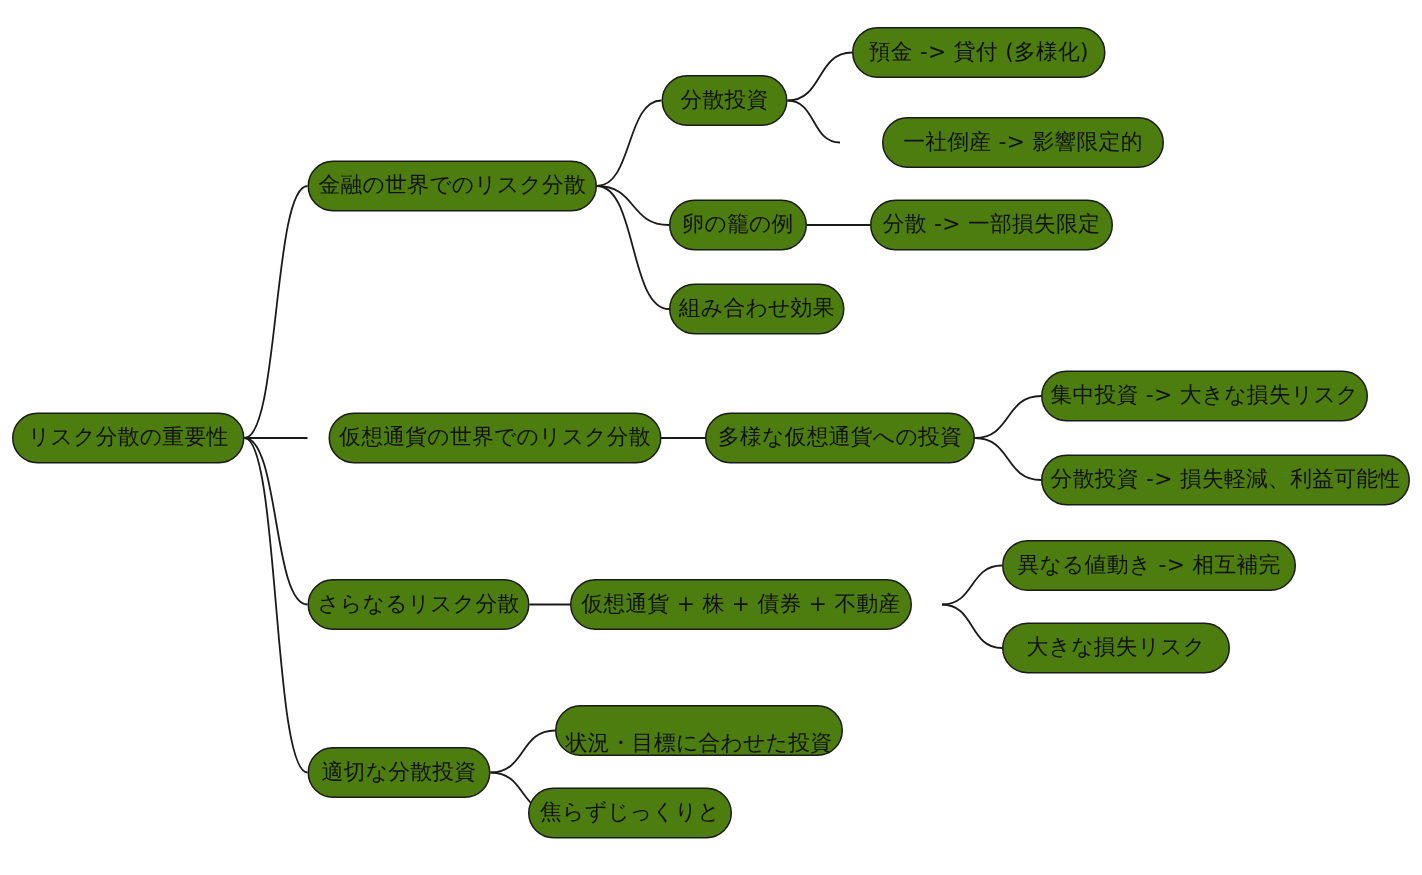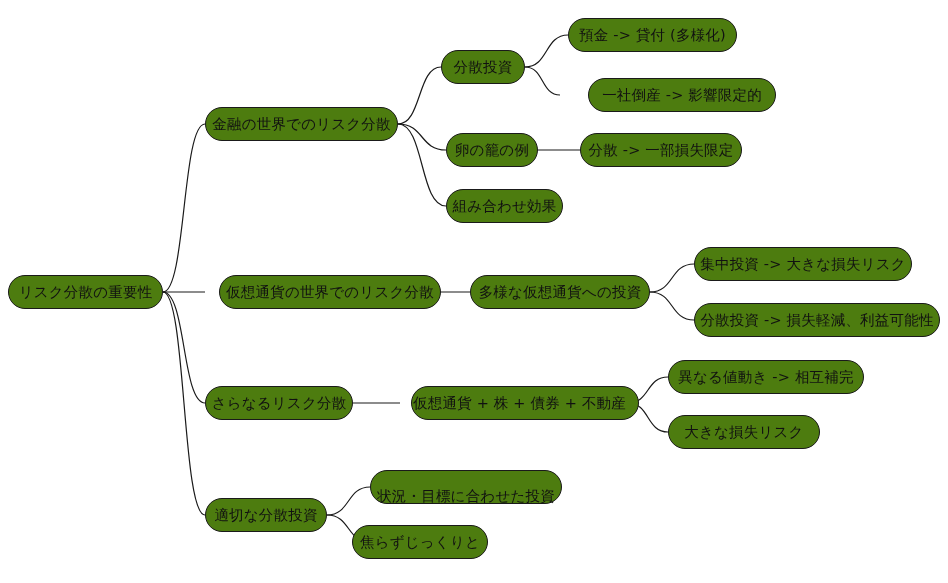--- a/index.html
+++ b/index.html
@@ -103,21 +103,21 @@
       </div>
       <div class="node" style="left: 694px; top: 247px; width: 218px;">
         <span class="node-label">集中投資 -&gt; 大きな損失リスク</span>
       </div>
       <div class="node" style="left: 694px; top: 303px; width: 246px;">
         <span class="node-label">分散投資 -&gt; 損失軽減、利益可能性</span>
       </div>
       <div class="node" style="left: 205px; top: 386px; width: 148px;">
         <span class="node-label">さらなるリスク分散</span>
       </div>
-      <div class="node" style="left: 411px; top: 386px; width: 228px; justify-content: flex-end;">
+      <div class="node" style="left: 380px; top: 386px; width: 228px;">
         <span class="node-label">仮想通貨 + 株 + 債券 + 不動産</span>
       </div>
       <div class="node" style="left: 668px; top: 360px; width: 196px;">
         <span class="node-label">異なる値動き -&gt; 相互補完</span>
       </div>
       <div class="node" style="left: 668px; top: 415px; width: 152px;">
         <span class="node-label">大きな損失リスク</span>
       </div>
       <div class="node" style="left: 205px; top: 498px; width: 122px; text-align: center;">
         <span class="node-label">適切な分散投資</span>

